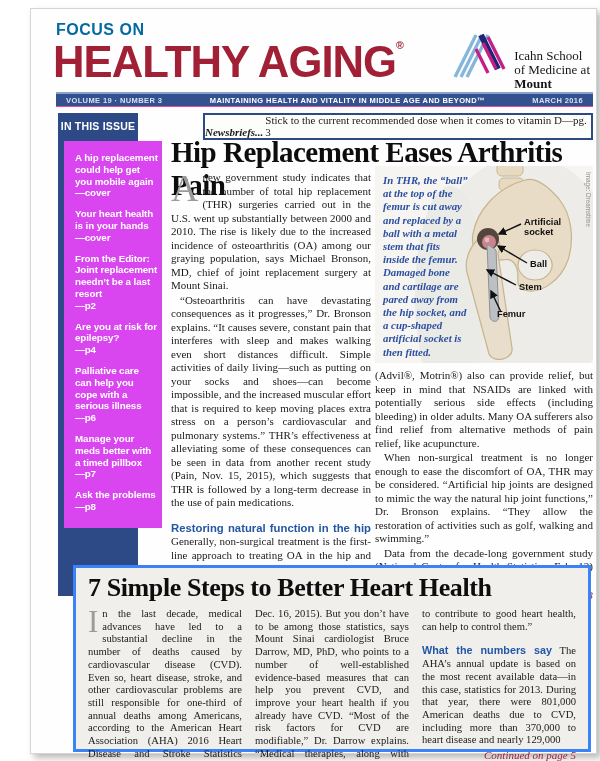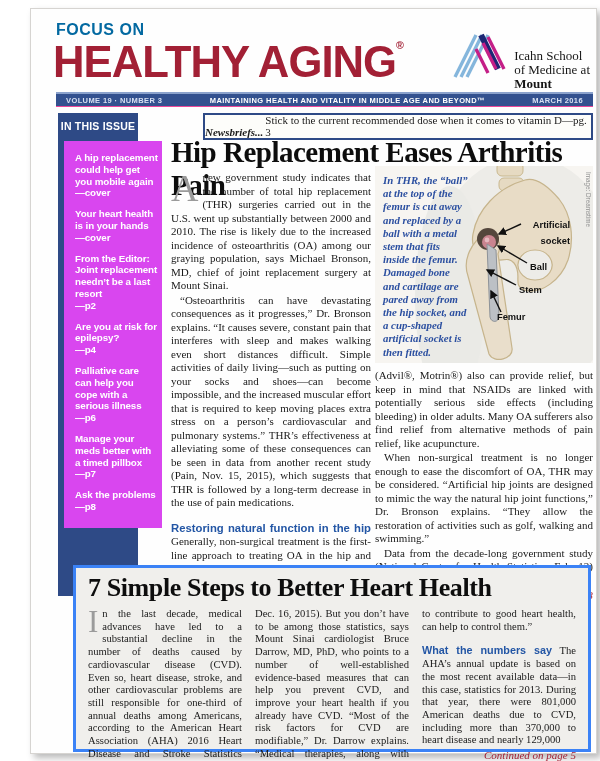--- a/index.html
+++ b/index.html
@@ -46,21 +46,21 @@
   .body-text p.gap{margin-top:12px;}
   .dropcap{float:left;font-size:38px;line-height:31px;padding:2px 4px 0 0;color:#9b9b9b;font-weight:400;}
   .dropcap2{float:left;font-size:31px;line-height:26px;padding:1px 4px 0 0;color:#9b9b9b;}
   .subhead{font-family:"Liberation Sans",sans-serif;font-weight:700;font-size:11.3px;color:#2356a5;}
   .continued{font-style:italic;color:#a22035;font-size:11px;text-align:right;margin-top:2px;}
   
   .figure{position:absolute;left:344px;top:157px;width:218px;height:197px;background:#f7f5f1;overflow:hidden;}
   .fig-cap{position:absolute;left:8px;top:8px;width:86px;font-style:italic;font-weight:700;
         font-size:10.8px;line-height:13.2px;color:#2b4fa0;z-index:3;}
   .fig-label{position:absolute;font-family:"Liberation Sans",sans-serif;font-weight:700;
-        font-size:9.3px;line-height:16px;color:#111;z-index:3;text-align:right;}
+        font-size:9.3px;line-height:10px;color:#111;z-index:3;}
   .fig-credit{position:absolute;right:1px;top:6px;writing-mode:vertical-rl;font-family:"Liberation Sans",sans-serif;
         font-size:6.3px;color:#8f8f8f;z-index:3;}
   
   .graybox{position:absolute;left:42px;top:556px;width:518px;height:187px;background:#f0efec;
         border:3px solid #3b82f6;box-sizing:border-box;padding:5px 12px 0 12px;}
   .headline2{font-weight:700;font-size:26px;letter-spacing:-.4px;color:#0d0d0d;margin:0 0 5px 0;}
   .cols3{display:flex;gap:13px;}
   .cols3 .c{flex:1;font-size:10.6px;line-height:12.7px;text-align:justify;}
   .cols3 p{margin:0 0 1px 0;}
   .cols3 p.gap{margin-top:11px;}

